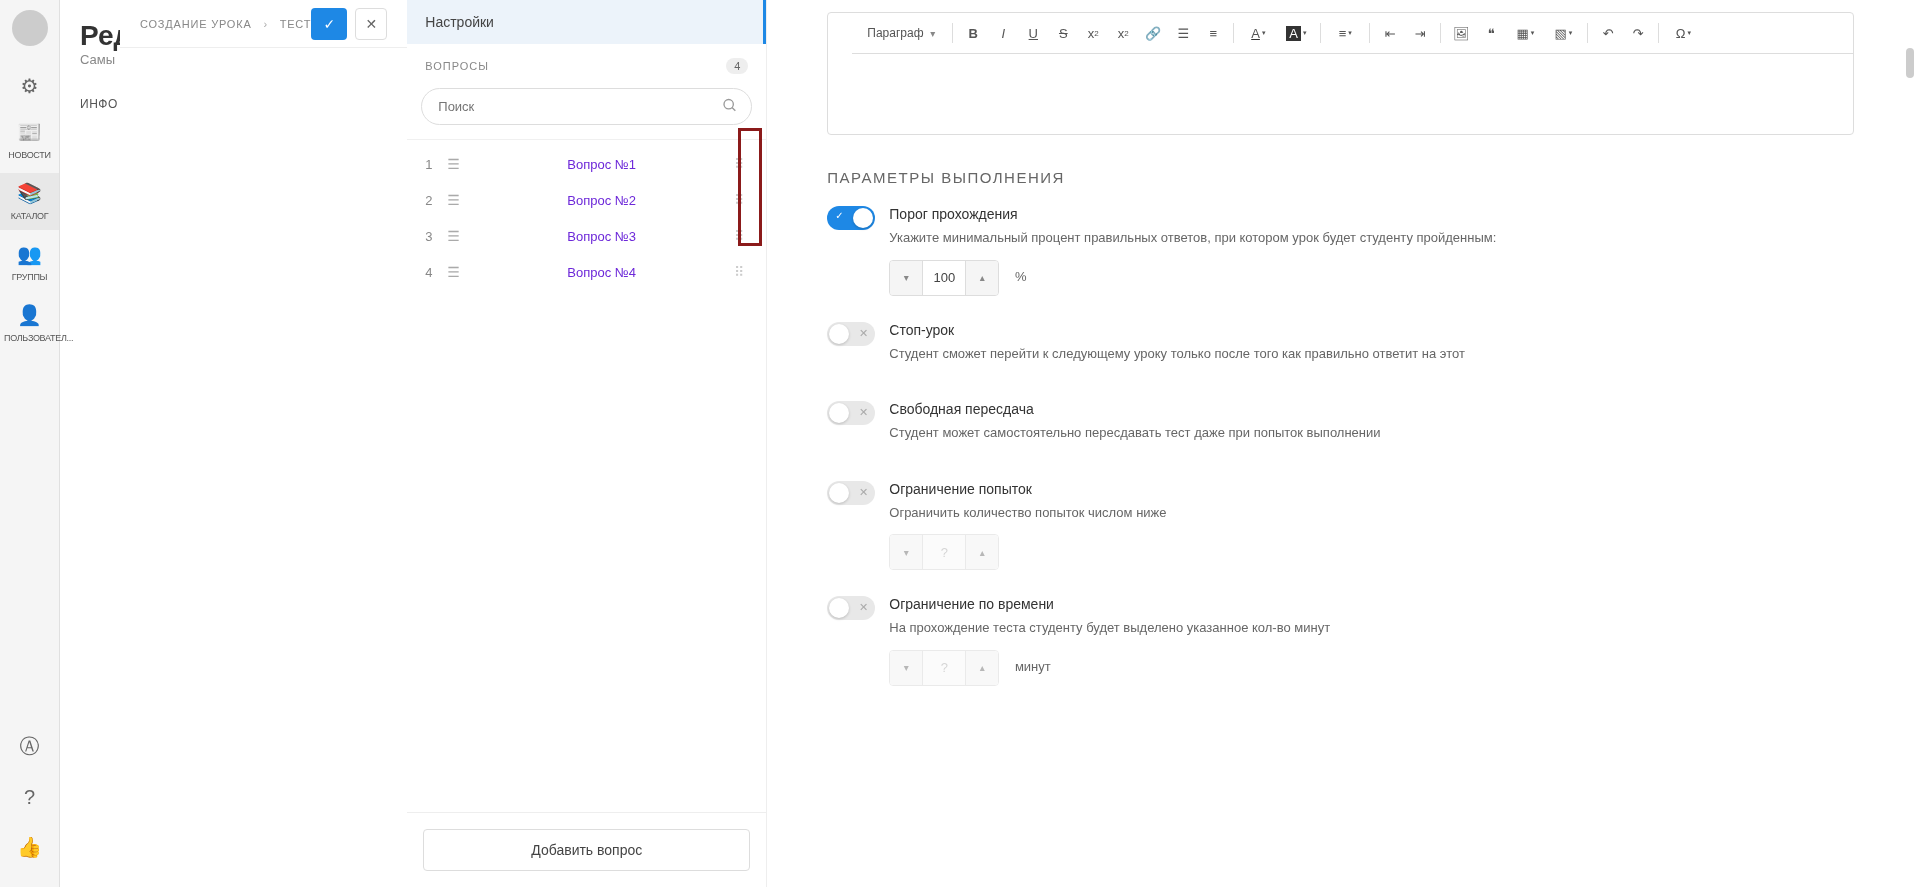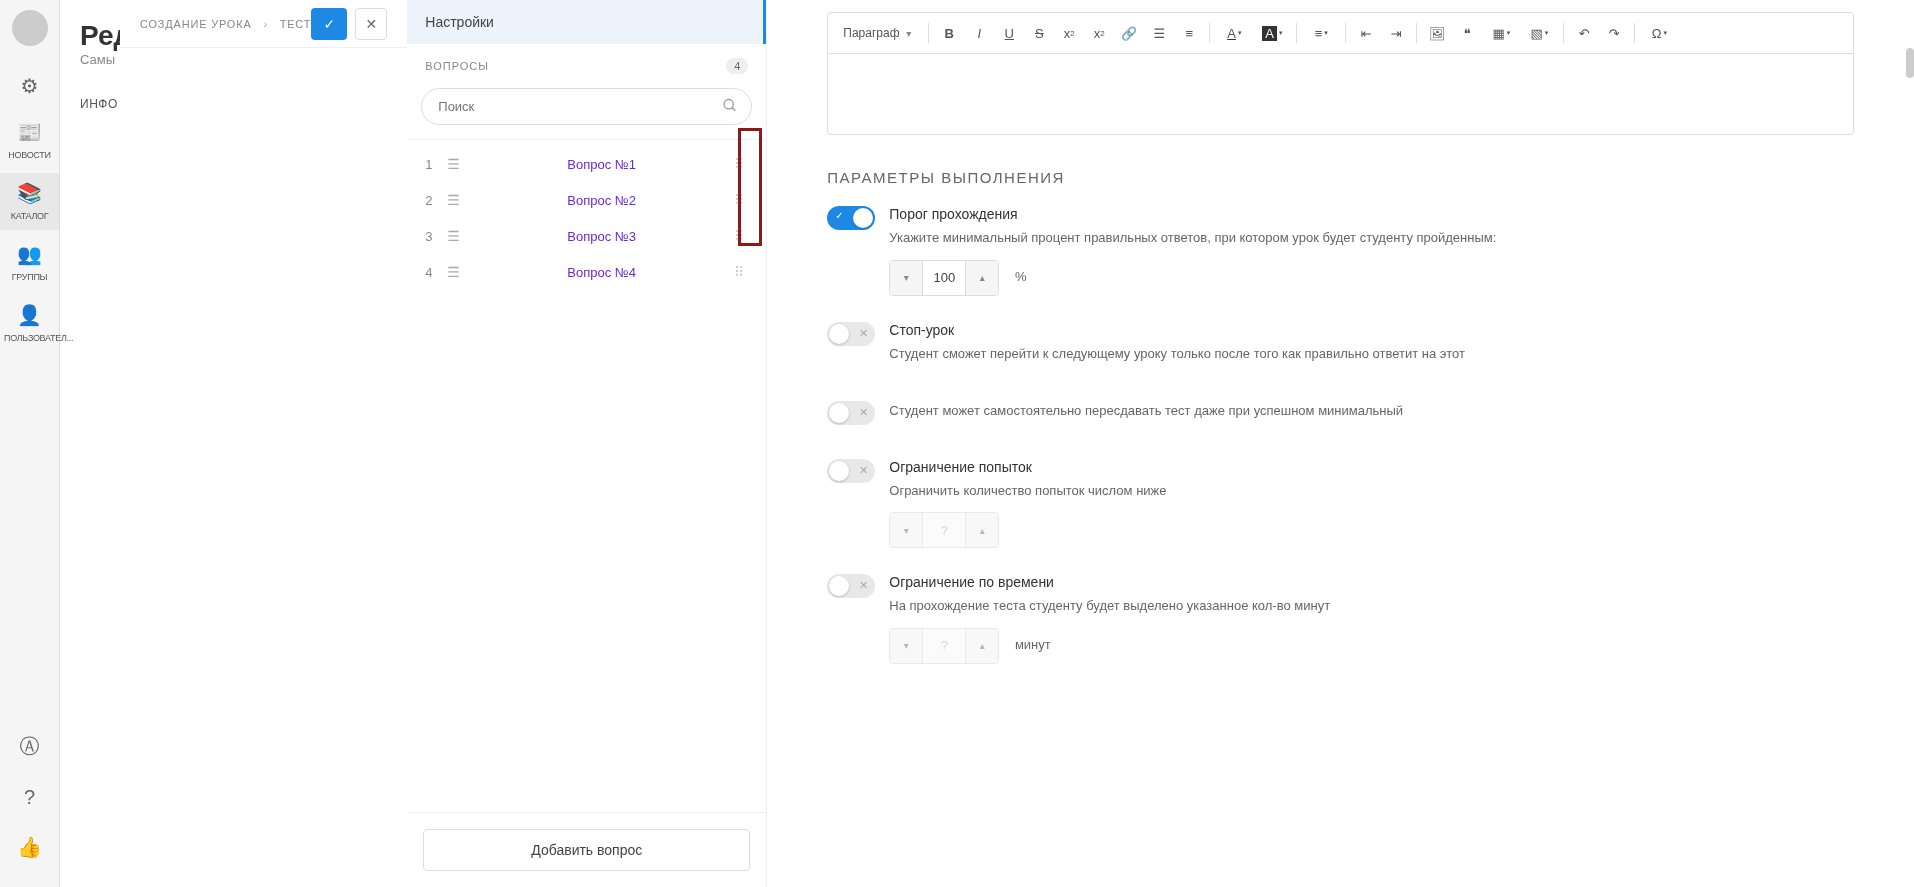--- a/index.html
+++ b/index.html
@@ -55,21 +55,21 @@
 .highlight-box { position: absolute; border: 3px solid #8b1a1a; pointer-events: none; }
 
 .add-q-wrap { padding: 16px; border-top: 1px solid #eee; }
 .add-q-btn { width: 100%; border: 1px solid #ddd; background: #fff; border-radius: 4px; padding: 12px; font-size: 14px; color: #444; cursor: pointer; }
 
 
 .content { flex: 1; overflow-y: auto; padding: 0 60px 40px; }
 .scroll-indicator { position: fixed; right: 0; top: 48px; width: 8px; height: 30px; background: #ccc; border-radius: 4px; }
 
 
-.editor-wrap { border: 1px solid #ddd; border-radius: 4px; margin-top: 12px; }
+.editor-wrap { border: 1px solid #ddd; border-radius: 4px; margin-top: 12px; padding-left: 24px; }
 .toolbar { border-bottom: 1px solid #ddd; padding: 6px; display: flex; align-items: center; gap: 2px; flex-wrap: wrap; }
 .tb-select { border: none; font-size: 12px; color: #555; padding: 4px 20px 4px 8px; background: transparent; cursor: pointer; appearance: none; }
 .tb-select-wrap { border: 1px solid transparent; padding-right: 4px; display: flex; align-items: center; margin-right: 6px; }
 .tb-select-wrap::after { content: '▾'; font-size: 10px; color: #888; margin-left: -14px; }
 .tb-sep { width: 1px; height: 20px; background: #ddd; margin: 0 4px; }
 .tb-btn { width: 28px; height: 28px; border: none; background: transparent; cursor: pointer; color: #555; font-size: 13px; border-radius: 3px; display: inline-flex; align-items: center; justify-content: center; }
 .tb-btn .sub { font-size: 8px; vertical-align: sub; }
 .tb-btn .sup { font-size: 8px; vertical-align: super; }
 .tb-btn-dd { width: 36px; position: relative; }
 .tb-btn-dd::after { content: '▾'; font-size: 7px; margin-left: 2px; }
@@ -286,21 +286,22 @@
           <div class="param-desc">Студент сможет перейти к следующему уроку только после того как правильно ответит на этот</div>
         </div>
       </div>
 
       <div class="param-row">
         <div class="toggle off">
             <div class="toggle-knob"></div>
             <span class="toggle-mark">✕</span>
           </div>
         <div class="param-body">
-          <div class="param-desc">Студент может самостоятельно пересдавать тест даже при успешном минимальный</div>
+          <div class="param-title">Свободная пересдача</div>
+          <div class="param-desc">Студент может самостоятельно пересдавать тест даже при попыток выполнении</div>
         </div>
       </div>
 
       <div class="param-row">
         <div class="toggle off">
             <div class="toggle-knob"></div>
             <span class="toggle-mark">✕</span>
           </div>
         <div class="param-body">
           <div class="param-title">Ограничение попыток</div>

